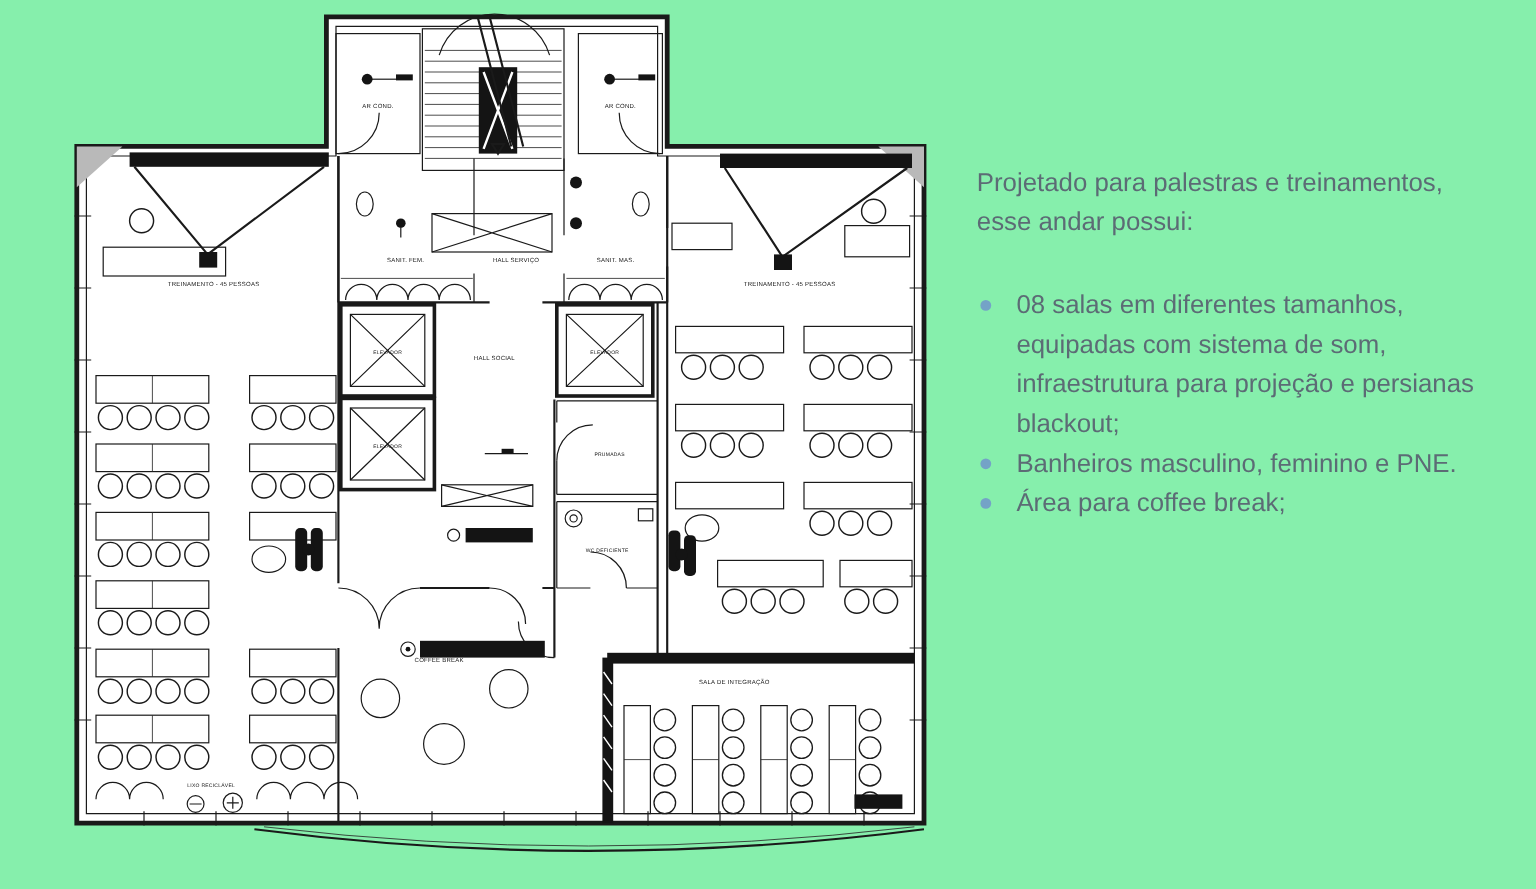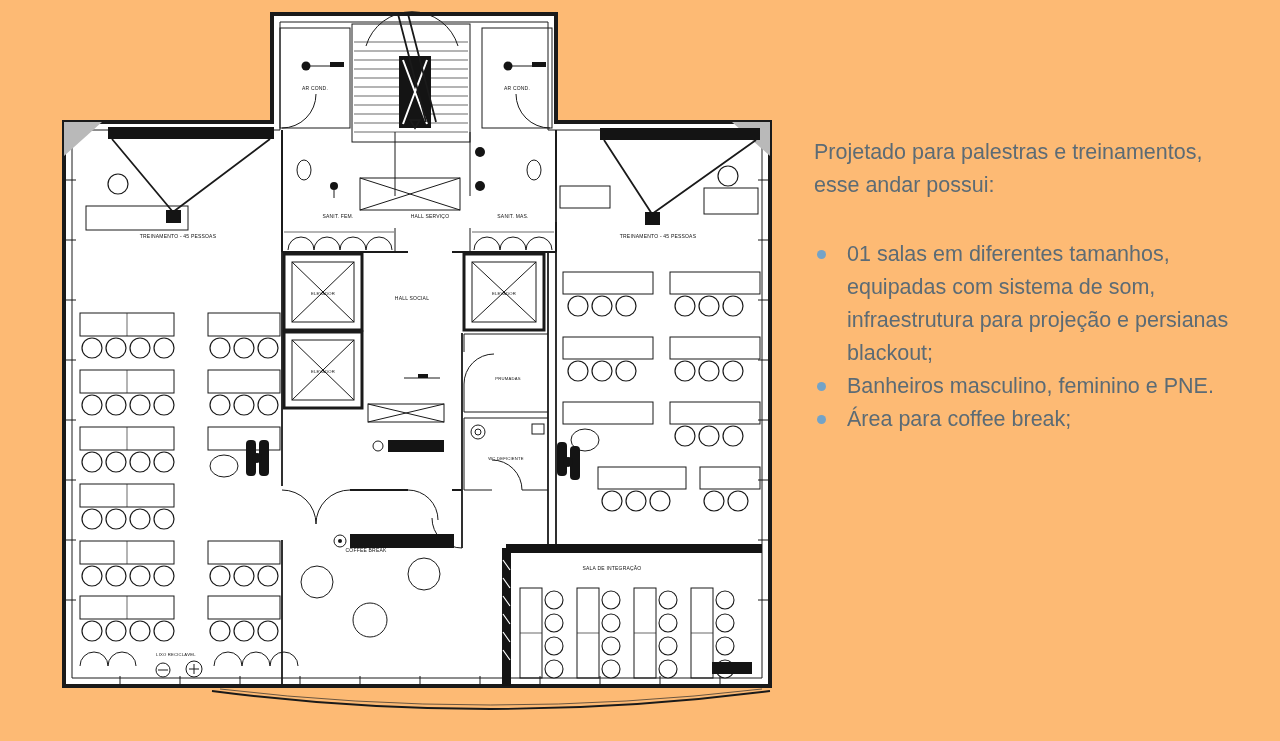--- a/index.html
+++ b/index.html
@@ -1,18 +1,18 @@
 <!DOCTYPE html>
 <html><head>
 <meta charset="utf-8">
 <style>
   html,body{margin:0;padding:0;background:#ffffff;}
   body{width:1280px;height:741px;position:relative;overflow:hidden;
        font-family:"Liberation Sans",sans-serif;}
-  .stage{position:absolute;inset:0;background:#fdba74;}
+  .stage{position:absolute;inset:0;background:#86efac;}
 
   
   .plan{position:absolute;left:0;top:0;width:800px;height:741px;}
   .w4{stroke:#1a1a1a;stroke-width:4;fill:#ffffff;}
   .w3{stroke:#1a1a1a;stroke-width:3;fill:none;}
   .w2{stroke:#1a1a1a;stroke-width:1.8;fill:none;}
   .w1{stroke:#1a1a1a;stroke-width:1;fill:none;}
   .wt{stroke:#2a2a2a;stroke-width:.7;fill:none;}
   .blk{fill:#141414;stroke:none;}
   .gry{fill:#b9b9b9;stroke:none;}
@@ -339,21 +339,21 @@
       </g>
       <rect x="712" y="662" width="40" height="12" class="blk"></rect>
     </g>
   </svg>
 
   <div class="panel" style="color: rgb(92, 107, 117);">
     <p>Projetado para palestras e treinamentos, esse andar possui:</p>
     <ul>
       <li>
         <span class="dot" style="background: rgb(116, 163, 199);"></span>
-        <span>01 salas em diferentes tamanhos, equipadas com sistema de som, infraestrutura para projeção e persianas blackout;</span>
+        <span>08 salas em diferentes tamanhos, equipadas com sistema de som, infraestrutura para projeção e persianas blackout;</span>
       </li>
       <li>
         <span class="dot" style="background: rgb(116, 163, 199);"></span>
         <span>Banheiros masculino, feminino e PNE.</span>
       </li>
       <li>
         <span class="dot" style="background: rgb(116, 163, 199);"></span>
         <span>Área para coffee break;</span>
       </li>
     </ul>

